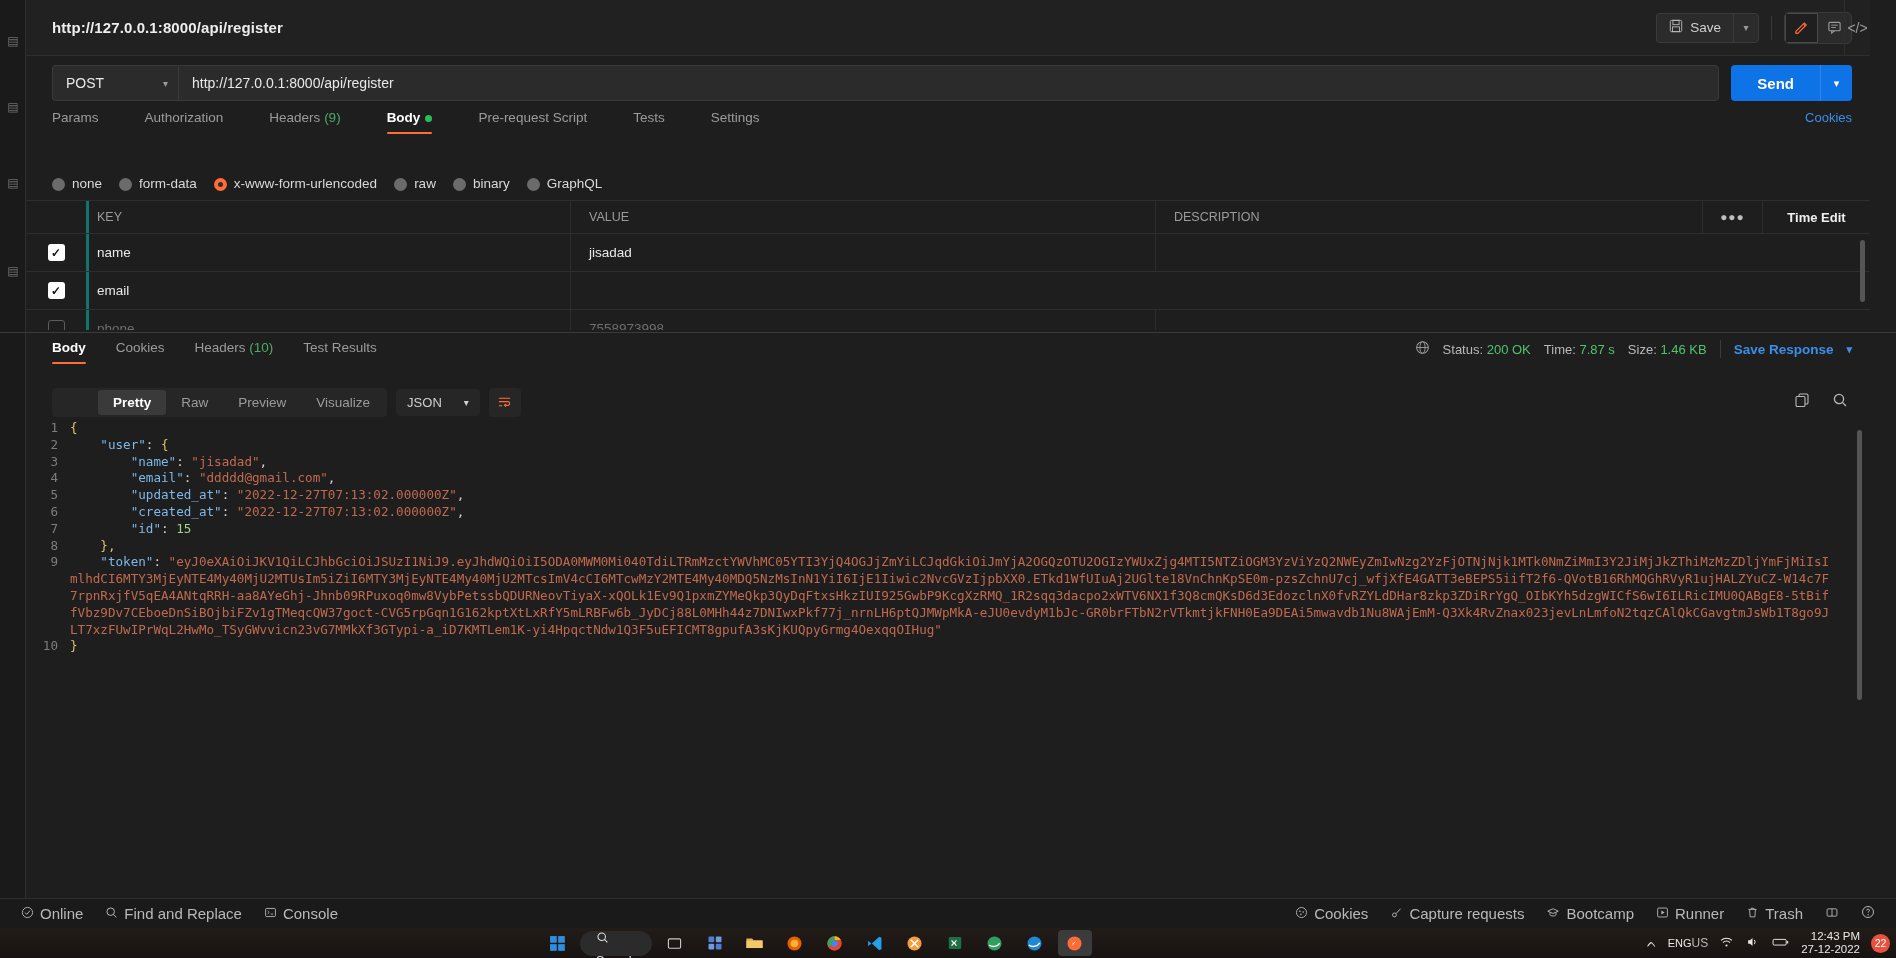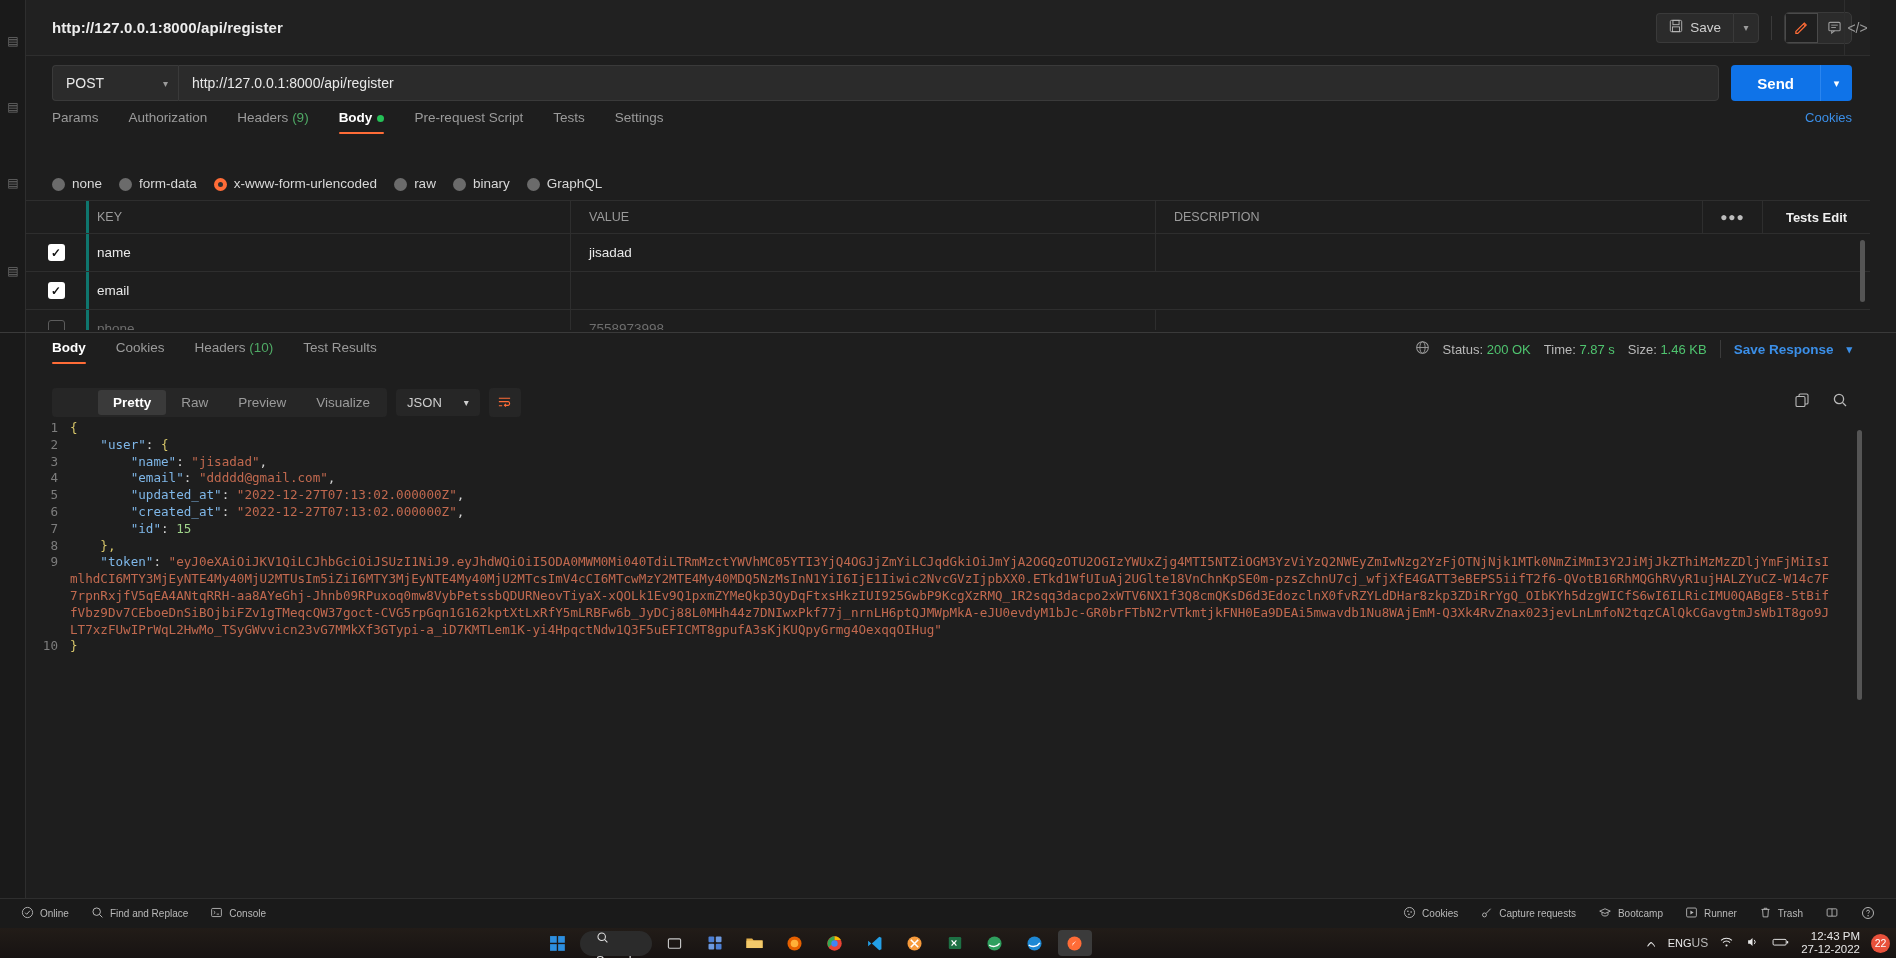--- a/index.html
+++ b/index.html
@@ -61,21 +61,21 @@
   .send-wrap { display: flex; margin-left: 12px; }
   .send-btn { background: #0f73e8; color: #fff; font-size: 15px; font-weight: bold;
               height: 36px; padding: 0 26px; border: none; border-radius: 4px 0 0 4px;
               display: flex; align-items: center; cursor: pointer; font-family: "Liberation Sans", sans-serif; }
   .send-caret { background: #0f73e8; width: 32px; height: 36px; border-radius: 0 4px 4px 0;
                 display: flex; align-items: center; justify-content: center; color: #fff; font-size: 11px;
                 border-left: 1px solid #2a85ef; cursor: pointer; }
 
   
   .reqtabs { position: absolute; left: 26px; top: 110px; width: 1844px; height: 34px;
-             display: flex; align-items: flex-start; padding-left: 26px; gap: 0; }
+             display: flex; align-items: flex-start; padding-left: 26px; gap: 16px; }
   .rtab { font-size: 13.5px; color: #9b9b9b; padding: 0 15px 9px 0; margin-right: 15px;
           position: relative; cursor: pointer; white-space: nowrap; }
   .rtab:first-child { padding-left: 0; }
   .rtab.active { color: #fff; font-weight: bold; }
   .rtab.active::after { content: ""; position: absolute; left: 0; right: 15px; bottom: 0;
                         height: 2px; background: #ff6c37; border-radius: 1px; }
   .cnt { color: #4fa965; }
   .dot-green { display: inline-block; width: 7px; height: 7px; border-radius: 50%; background: #25c157; margin-left: 5px; vertical-align: middle; }
   .cookies-link { margin-left: auto; margin-right: 18px; color: #3b8fe8; font-size: 13px; cursor: pointer; }
 
@@ -136,21 +136,21 @@
   .k { color: #7fb7e8; }
   .s { color: #c1694f; }
   .n { color: #9fd38a; }
   .p { color: #d4d4d4; }
   .br { color: #d8c76a; }
   .code-scroll { position: absolute; right: 8px; top: 10px; width: 5px; height: 270px; background: #555; border-radius: 3px; }
 
   
   .statusbar { position: absolute; left: 0; top: 898px; width: 1896px; height: 30px;
                background: #1a1a1a; border-top: 1px solid #2e2e2e; display: flex; align-items: center;
-               font-size: 10px; color: #b9b9b9; padding: 0 10px; }
+               font-size: 15px; color: #b9b9b9; padding: 0 10px; }
   .sb-item { display: flex; align-items: center; gap: 6px; padding: 0 11px; cursor: pointer; white-space: nowrap; }
   .sb-right { margin-left: auto; display: flex; align-items: center; }
 
   
   .taskbar { position: absolute; left: 0; top: 928px; width: 1896px; height: 30px;
              background: linear-gradient(180deg,#221c18,#171312); display: flex; align-items: center; }
   .tb-center { position: absolute; left: 540px; top: 0; height: 30px; display: flex; align-items: center; gap: 6px; }
   .tb-ico { width: 34px; height: 26px; border-radius: 4px; display: flex; align-items: center; justify-content: center;
             font-size: 15px; cursor: pointer; }
   .searchpill { display: flex; align-items: flex-start; gap: 7px; background: #2b2b2b; border-radius: 13px;
@@ -260,21 +260,21 @@
       </label>
   </div>
 
   <div class="kvwrap">
     <div class="kvhead">
       <div class="c-chk"></div>
       <div class="c-key">KEY</div>
       <div class="c-val">VALUE</div>
       <div class="c-desc">DESCRIPTION</div>
       <div class="c-dots">●●●</div>
-      <div class="c-bulk">Tests Edit</div>
+      <div class="c-bulk">Time Edit</div>
     </div>
     <div class="kvrow">
       <div class="c-chk">
           <span class="chk">✓</span>
         </div>
       <div class="c-key">name</div>
       <div class="c-val">jisadad</div>
       <div class="c-desc"></div>
     </div>
     <div class="kvrow">

